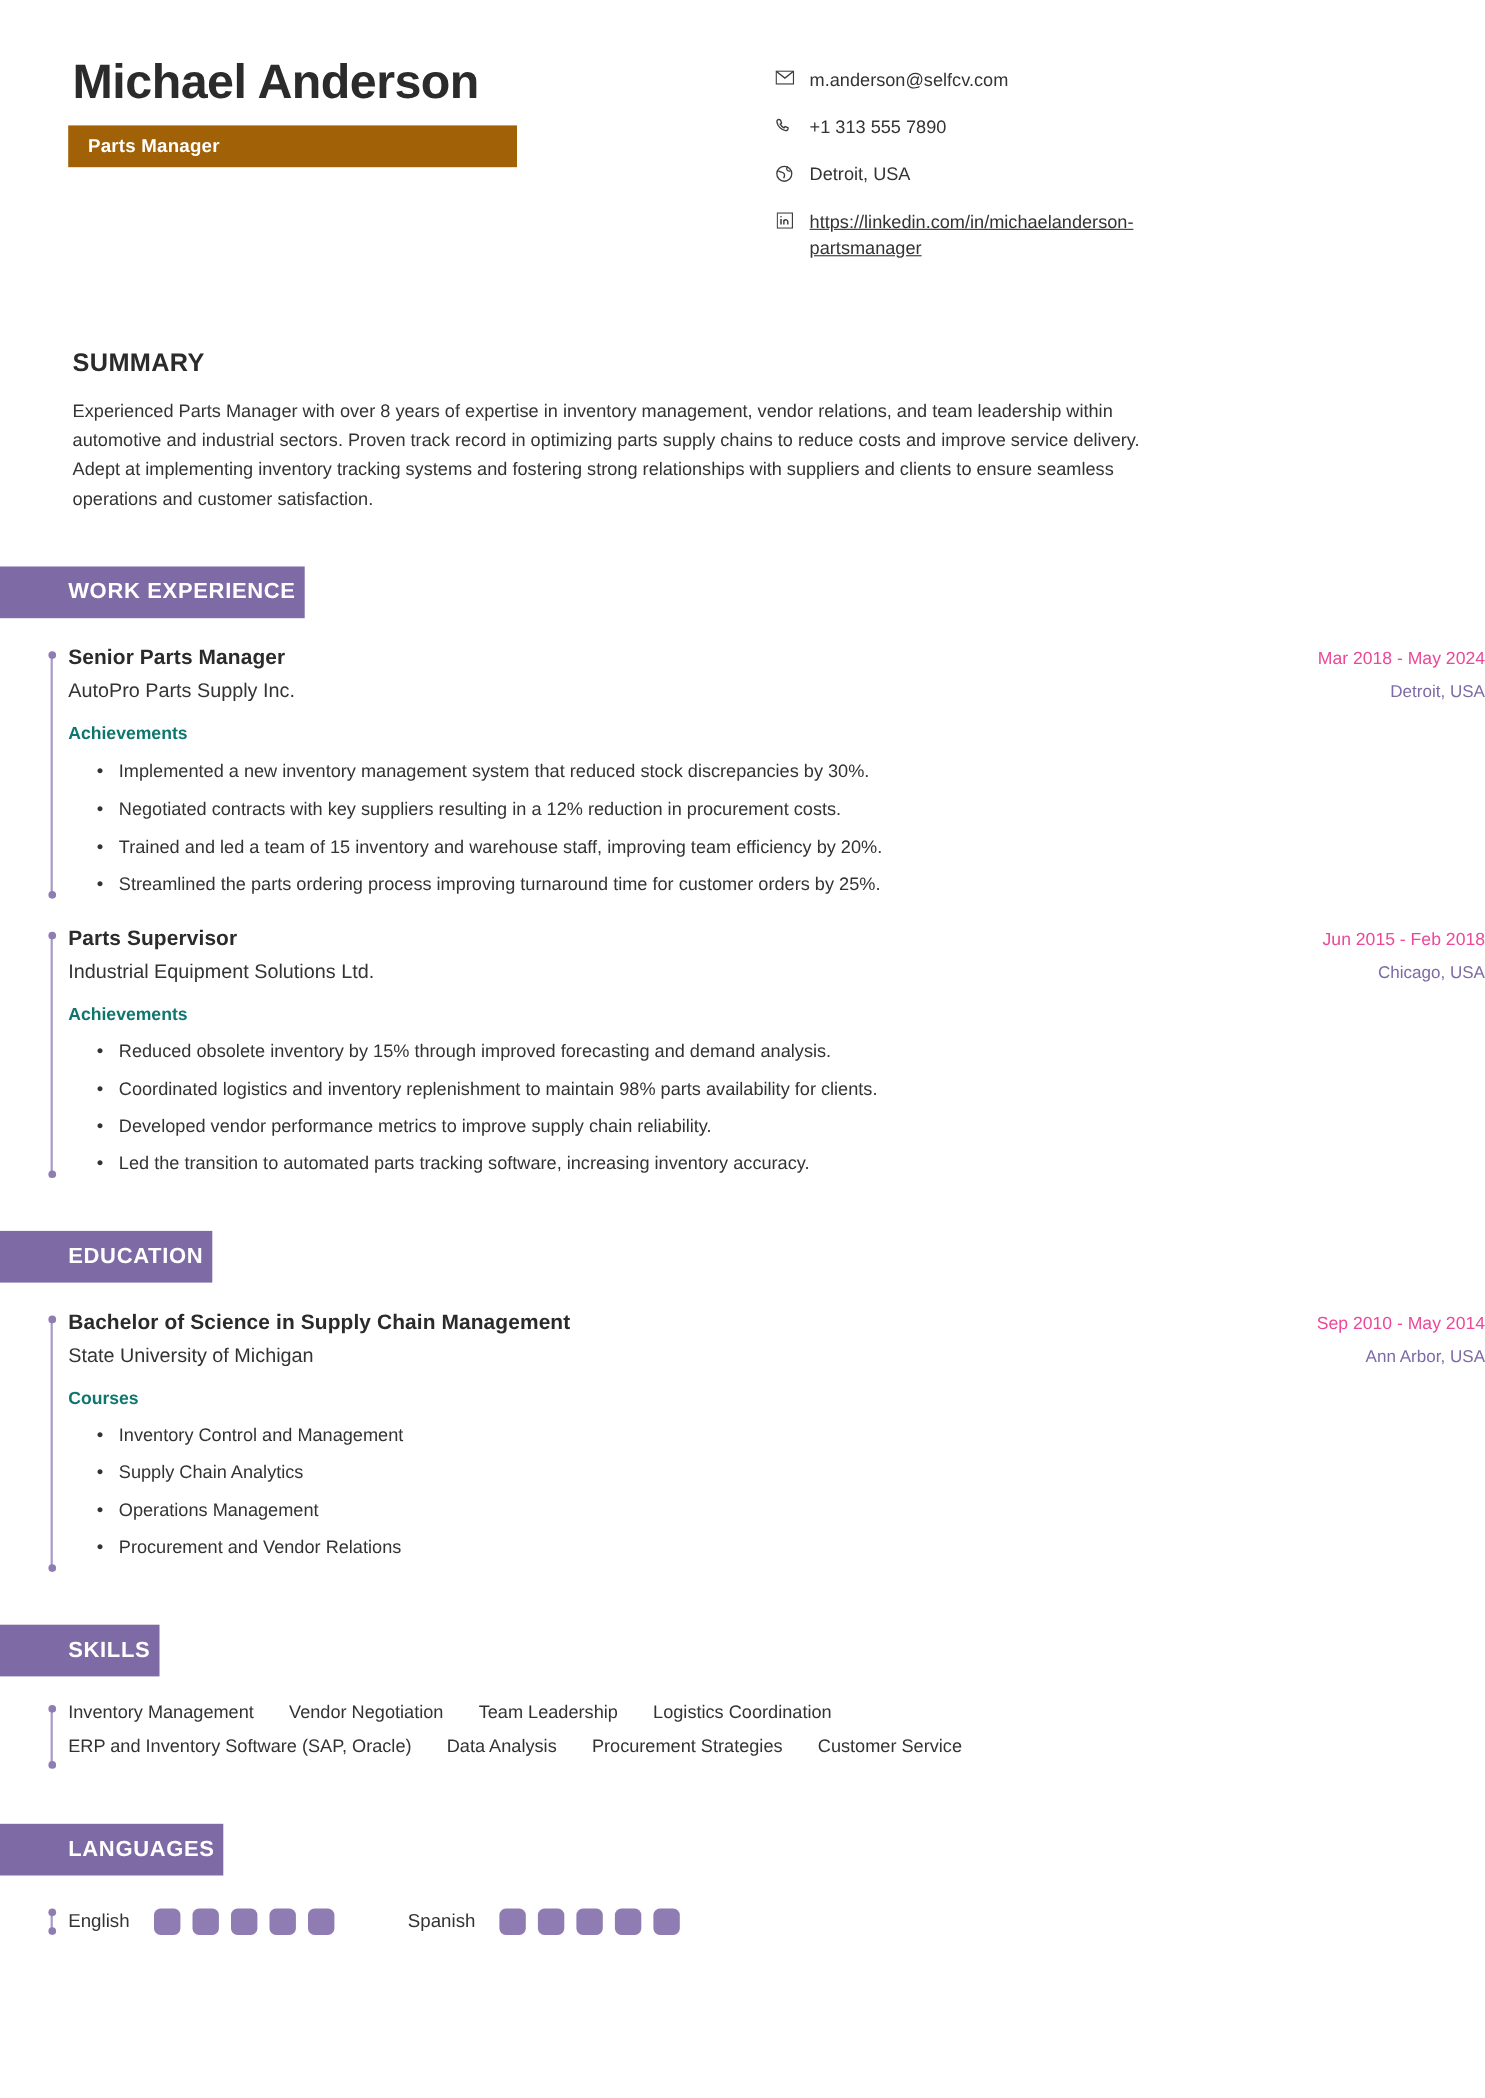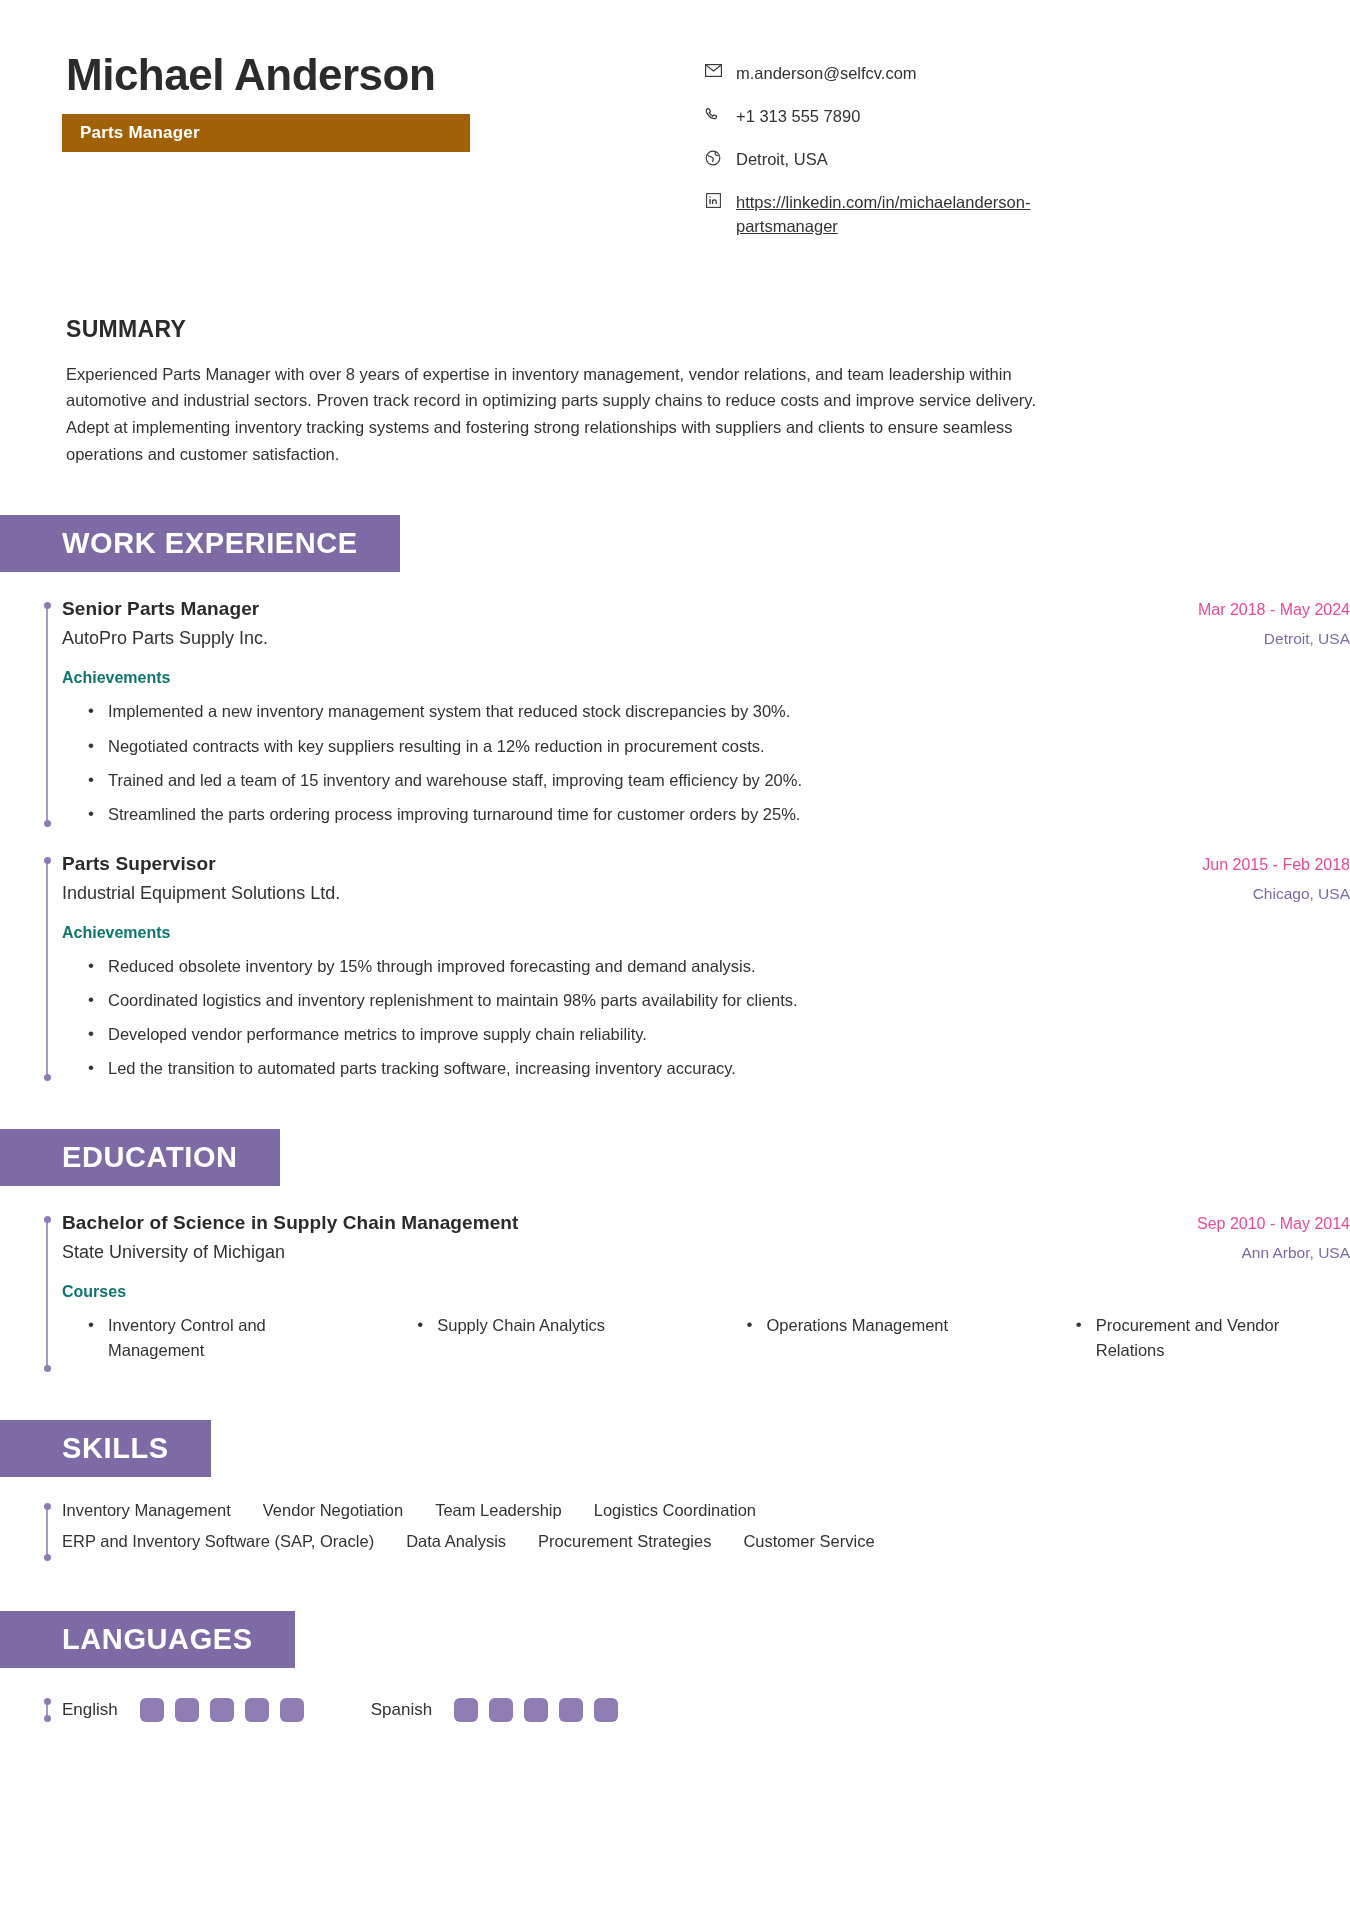--- a/index.html
+++ b/index.html
@@ -38,22 +38,22 @@
   .section { padding:0 66px; }
   .plain-heading {
     font-size:23px; font-weight:bold; letter-spacing:0.3px;
     color:#2b2b2b; margin-bottom:18px;
   }
   .summary-wrap { margin-top:58px; }
   .summary-text { font-size:16.5px; line-height:1.62; color:#333; max-width:990px; }
 
   .band-heading {
     background:#7e6aa5; color:#ffffff;
-    font-size:29px; font-weight:bold; letter-spacing:0.6px;
-    padding:12px 42px 12px 62px; display:inline-block;
+    font-size:20px; font-weight:bold; letter-spacing:0.6px;
+    padding:12px 8px 12px 62px; display:inline-block;
     margin-left:0;
   }
   .band-wrap { margin-top:48px; }
 
   
   .entry { position:relative; padding-left:62px; margin-top:26px; }
   .entry .rail {
     position:absolute; left:46px; top:8px; bottom:4px;
     width:2px; background:#a899c7;
   }
@@ -75,21 +75,21 @@
   ul.bullets { list-style:none; margin-top:12px; }
   ul.bullets li {
     position:relative; padding-left:46px; font-size:16.5px;
     line-height:1.52; color:#333; margin-bottom:9px;
   }
   ul.bullets li::before {
     content:"•"; position:absolute; left:26px; top:-1px;
     color:#333; font-size:17px;
   }
 
-  .courses-grid { display:grid; grid-template-columns:1fr 1fr 1fr 1fr; column-gap:24px; row-gap:0; margin-top:12px;gap:29px; }
+  .courses-grid { display:grid; grid-template-columns:1fr; column-gap:24px; row-gap:0; margin-top:12px; }
   .courses-grid li { margin-bottom:30px; }
 
   
   .skills-block { position:relative; padding-left:62px; margin-top:24px; }
   .skills-block .rail {
     position:absolute; left:46px; top:6px; bottom:6px; width:2px; background:#a899c7;
   }
   .skills-block .rail::before, .skills-block .rail::after {
     content:""; position:absolute; left:-2.5px; width:7px; height:7px;
     border-radius:50%; background:#8e7cb3;

